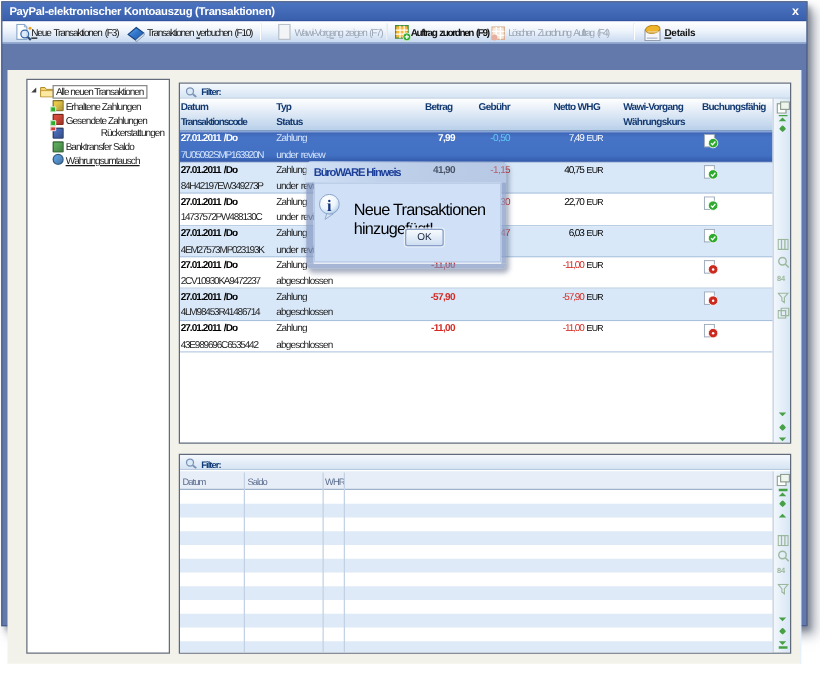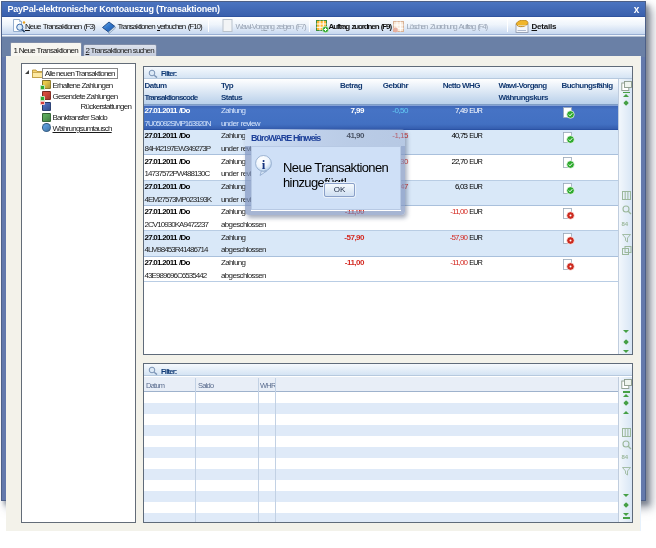--- a/index.html
+++ b/index.html
@@ -112,24 +112,20 @@
   <span class="tbt dis" style="left:404.5px;letter-spacing:-1.38px;word-spacing:2px">Löschen Zuordnung Auftrag (F4)</span>
   <div class="sep" style="left:505px"></div>
   <svg class="abs" style="left:513px;top:3px" width="15" height="13" viewBox="0 0 15 13">
         <rect x="1" y="4" width="12" height="8.5" fill="#f4f6fa" stroke="#8a94a8" stroke-width="0.8"></rect>
         <line x1="2.5" y1="10.5" x2="11" y2="10.5" stroke="#9aa8c0" stroke-width="0.8"></line>
         <ellipse cx="7.2" cy="3.4" rx="5.8" ry="3.2" fill="#f0b52a" stroke="#b8831e" stroke-width="0.8" transform="rotate(-8 7.2 3.4)"></ellipse>
         <path d="M3,5.5 L12,5.5" stroke="#e8e0c8" stroke-width="0.7"></path>
       </svg>
   <span class="tbt" style="left:529.5px;font-weight:bold;letter-spacing:-0.2px"><span class="u">D</span>etails</span>
  </div>
- <div id="tstrip">
-  <div class="tab1">1 Neue Transaktionen</div>
-  <div class="tab2"><span class="u">2</span> Transaktionen suchen</div>
- </div>
  <div id="panel"></div>
  <div style="position:absolute;left:637.5px;top:54px;width:1.5px;height:475px;background:#e6f1fc"></div>
  <div id="tree">
       <div style="position: absolute; left: 3px; top: 6px; width: 0px; height: 0px; border-left: 4.5px solid transparent; border-bottom: 4.5px solid rgb(64, 64, 64);"></div>
       <svg style="left:10px;top:4px" width="11" height="10" viewBox="0 0 11 10">
         <path d="M0.5,2 L4,2 L5,3.5 L10.5,3.5 L10.5,9.5 L0.5,9.5 Z" fill="#f7d26a" stroke="#b08c2e" stroke-width="0.8"></path>
         <path d="M0.5,4.5 L10.5,4.5 L10.5,9.5 L0.5,9.5 Z" fill="#fde9a2" stroke="#b08c2e" stroke-width="0.6"></path>
       </svg>
       <div class="ti" style="left: 19.8px; top: 3.5px; border: 1px solid rgb(138, 138, 138); padding: 0px 2px; line-height: 9.5px; height: 11.5px; letter-spacing: -0.85px;">Alle neuen Transaktionen</div>
       <div style="position: absolute; left: 20px; top: 16.2px; width: 9px; height: 9px; background: linear-gradient(135deg, rgb(232, 200, 74) 30%, rgba(0, 0, 0, 0.25)), rgb(232, 200, 74); border: 1px solid rgba(0, 0, 0, 0.35); border-radius: 1px;"></div>

